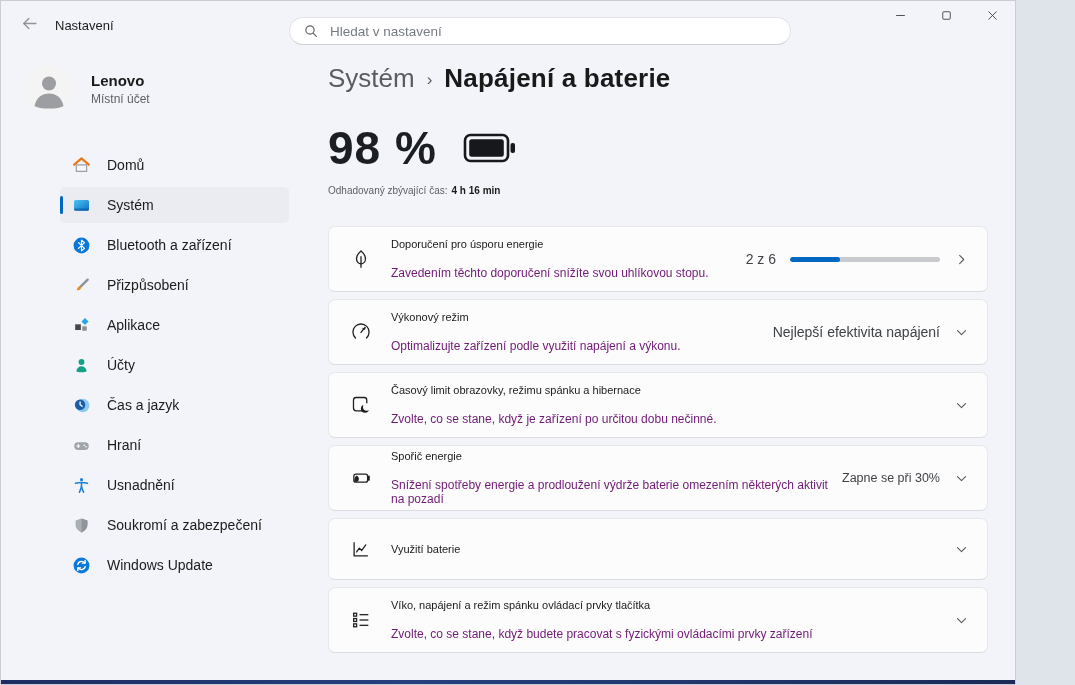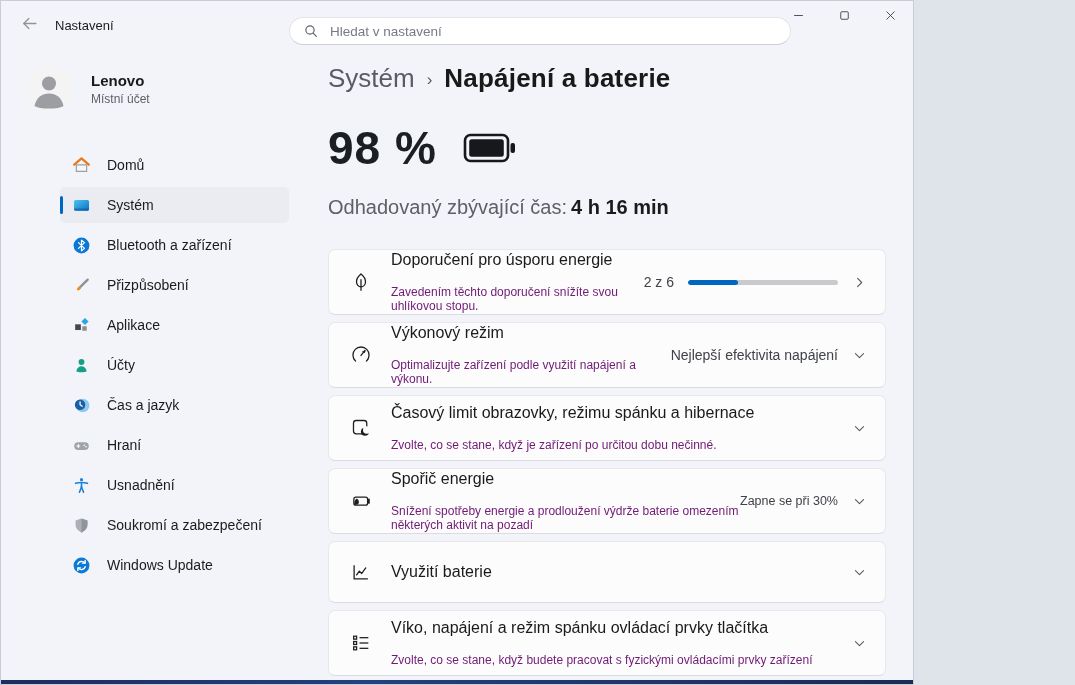--- a/index.html
+++ b/index.html
@@ -1,17 +1,17 @@
 <!DOCTYPE html>
 <html style="--accent: #0067c0;"><head>
 <meta charset="utf-8">
 <style>
   html,body{margin:0;padding:0;}
   body{width:1075px;height:685px;font-family:"Liberation Sans",sans-serif;overflow:hidden;background:#dfe3ea;}
-  .app{width:914px;height:685px;background:#f2f4f9;box-sizing:border-box;display:flex;flex-direction:column;position:relative;border:1px solid #c9ced6;}
+  .app{width:1016px;height:685px;background:#f2f4f9;box-sizing:border-box;display:flex;flex-direction:column;position:relative;border:1px solid #c9ced6;}
   
   .titlebar{height:48px;flex:0 0 48px;position:relative;display:flex;align-items:center;}
   .back-btn{width:32px;height:32px;margin-left:12px;display:flex;align-items:center;justify-content:center;border-radius:4px;cursor:pointer;}
   .back-btn svg{width:17px;height:17px;}
   .app-title{font-size:13px;color:#1b1b1b;margin-left:10px;}
   .search-wrap{position:absolute;left:288px;top:16px;width:502px;height:28px;background:#ffffff;border:1px solid #e2e4e8;border-bottom-color:#cdd0d5;border-radius:14px;display:flex;align-items:center;box-sizing:border-box;}
   .search-wrap .s-icon{width:16px;height:16px;margin-left:13px;display:flex;}
   .search-wrap input{border:none;outline:none;background:transparent;flex:1;font-size:13.5px;color:#1b1b1b;margin-left:9px;font-family:"Liberation Sans",sans-serif;}
   .search-wrap input::placeholder{color:#767b82;}
   .win-controls{position:absolute;right:0;top:0;display:flex;}
@@ -37,29 +37,29 @@
   
   .main{flex:1;padding:12px 27px 0 27px;box-sizing:border-box;min-width:0;}
   .breadcrumb{display:flex;align-items:center;height:34px;}
   .bc-parent{font-size:26px;color:#595d63;cursor:pointer;}
   .bc-sep{font-size:17px;color:#595d63;margin:0 12px;padding-top:3px;}
   .bc-current{font-size:26px;font-weight:700;color:#191919;letter-spacing:.2px;}
   .battery-row{margin-top:28px;display:flex;align-items:center;height:50px;}
   .battery-pct{font-size:46px;font-weight:600;color:#1b1f24;letter-spacing:1px;}
   .battery-glyph{margin-left:26px;display:flex;}
   .battery-glyph svg{width:54px;height:36px;}
-  .estimate{margin-top:23px;font-size:20px;color:#5d6066;}
+  .estimate{margin-top:12px;font-size:10px;color:#5d6066;}
   .estimate b{color:#1b1b1b;font-weight:700;margin-left:4px;}
   .cards{margin-top:30px;display:flex;flex-direction:column;gap:7px;}
   .card{background:#fcfcfd;border:1px solid #e7e8ec;border-bottom-color:#dbdce1;border-radius:7px;min-height:66px;box-sizing:border-box;display:flex;align-items:center;padding:0 18px 0 20px;cursor:pointer;}
   .card.single{min-height:62px;}
   .card-icon{width:24px;display:flex;justify-content:center;flex:0 0 24px;}
   .card-icon svg{width:22px;height:22px;}
   .card-text{margin-left:18px;flex:1;display:flex;flex-direction:column;min-width:0;}
-  .card-title{font-size:16px;color:#1a1a1a;}
+  .card-title{font-size:11px;color:#1a1a1a;}
   .card-sub{font-size:12px;color:#701a75;margin-top:16px;}
   .card-right{display:flex;align-items:center;gap:14px;flex:0 0 auto;}
   .card-value{font-size:14px;color:#3f4246;white-space:nowrap;}
   .cards .card:nth-child(4) .card-value{font-size:12.5px;}
   .progress{width:150px;height:5px;border-radius:3px;background:#c9cacd;overflow:hidden;display:inline-block;}
   .progress-fill{display:block;height:100%;border-radius:3px;background:var(--accent,#0067c0);}
   .chev{width:15px;height:15px;display:flex;align-items:center;justify-content:center;}
   .chev svg{width:15px;height:15px;}
   .bottom-strip{height:4px;flex:0 0 4px;background:linear-gradient(90deg,#1d2c60,#24407e 40%,#1b2a57);}
 </style>

